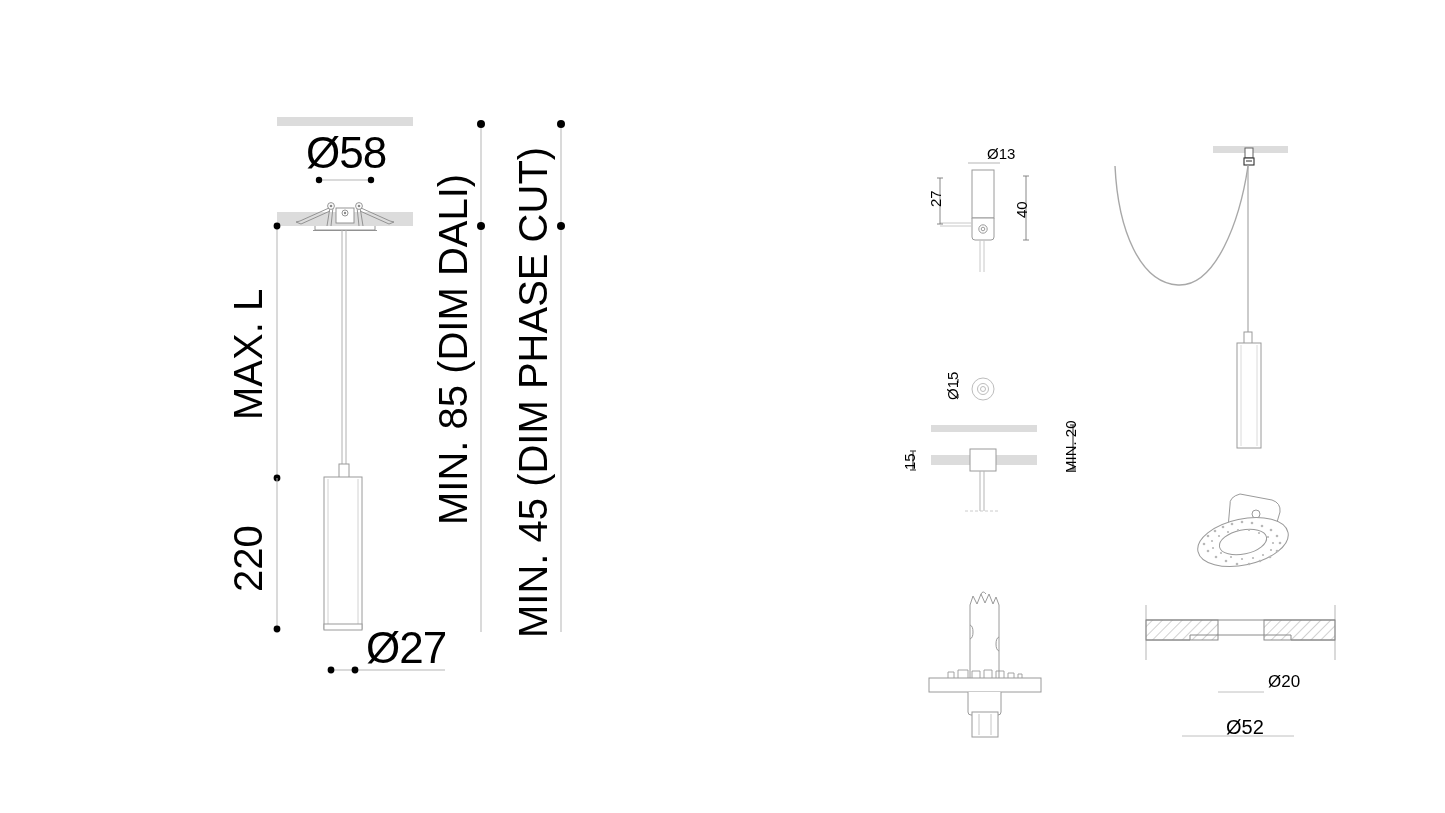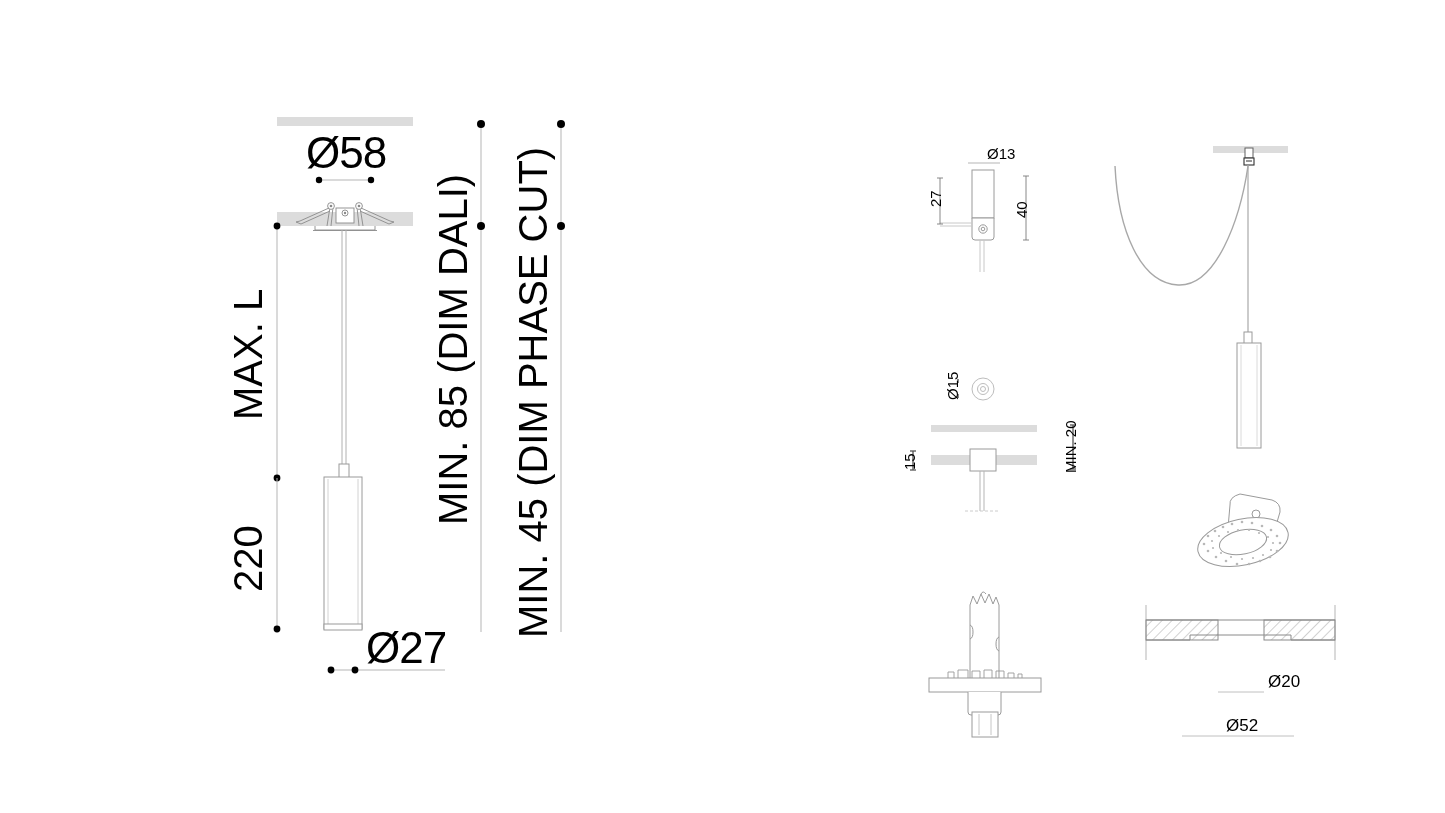--- a/index.html
+++ b/index.html
@@ -351,15 +351,15 @@
   <div class="lbl lbl-vert-sm" style="left:1014px; top:218px;">40</div>
 
   <div class="lbl lbl-vert-sm" style="left:945px; top:400px;">Ø15</div>
 
   <div class="lbl lbl-vert-sm" style="left:902px; top:470px;">15</div>
 
   <div class="lbl lbl-vert-sm" style="left:1063px; top:473px;">MIN. 20</div>
 
   <div class="lbl lbl-sm" style="left:1268px; top:673px; font-size:17px;">Ø20</div>
 
-  <div class="lbl lbl-sm" style="left:1226px; top:717px; font-size:17px;">Ø52</div>
+  <div class="lbl lbl-sm" style="left:1226px; top:717px; font-size:20px;">Ø52</div>
 
 </div>
 
 </body></html>

